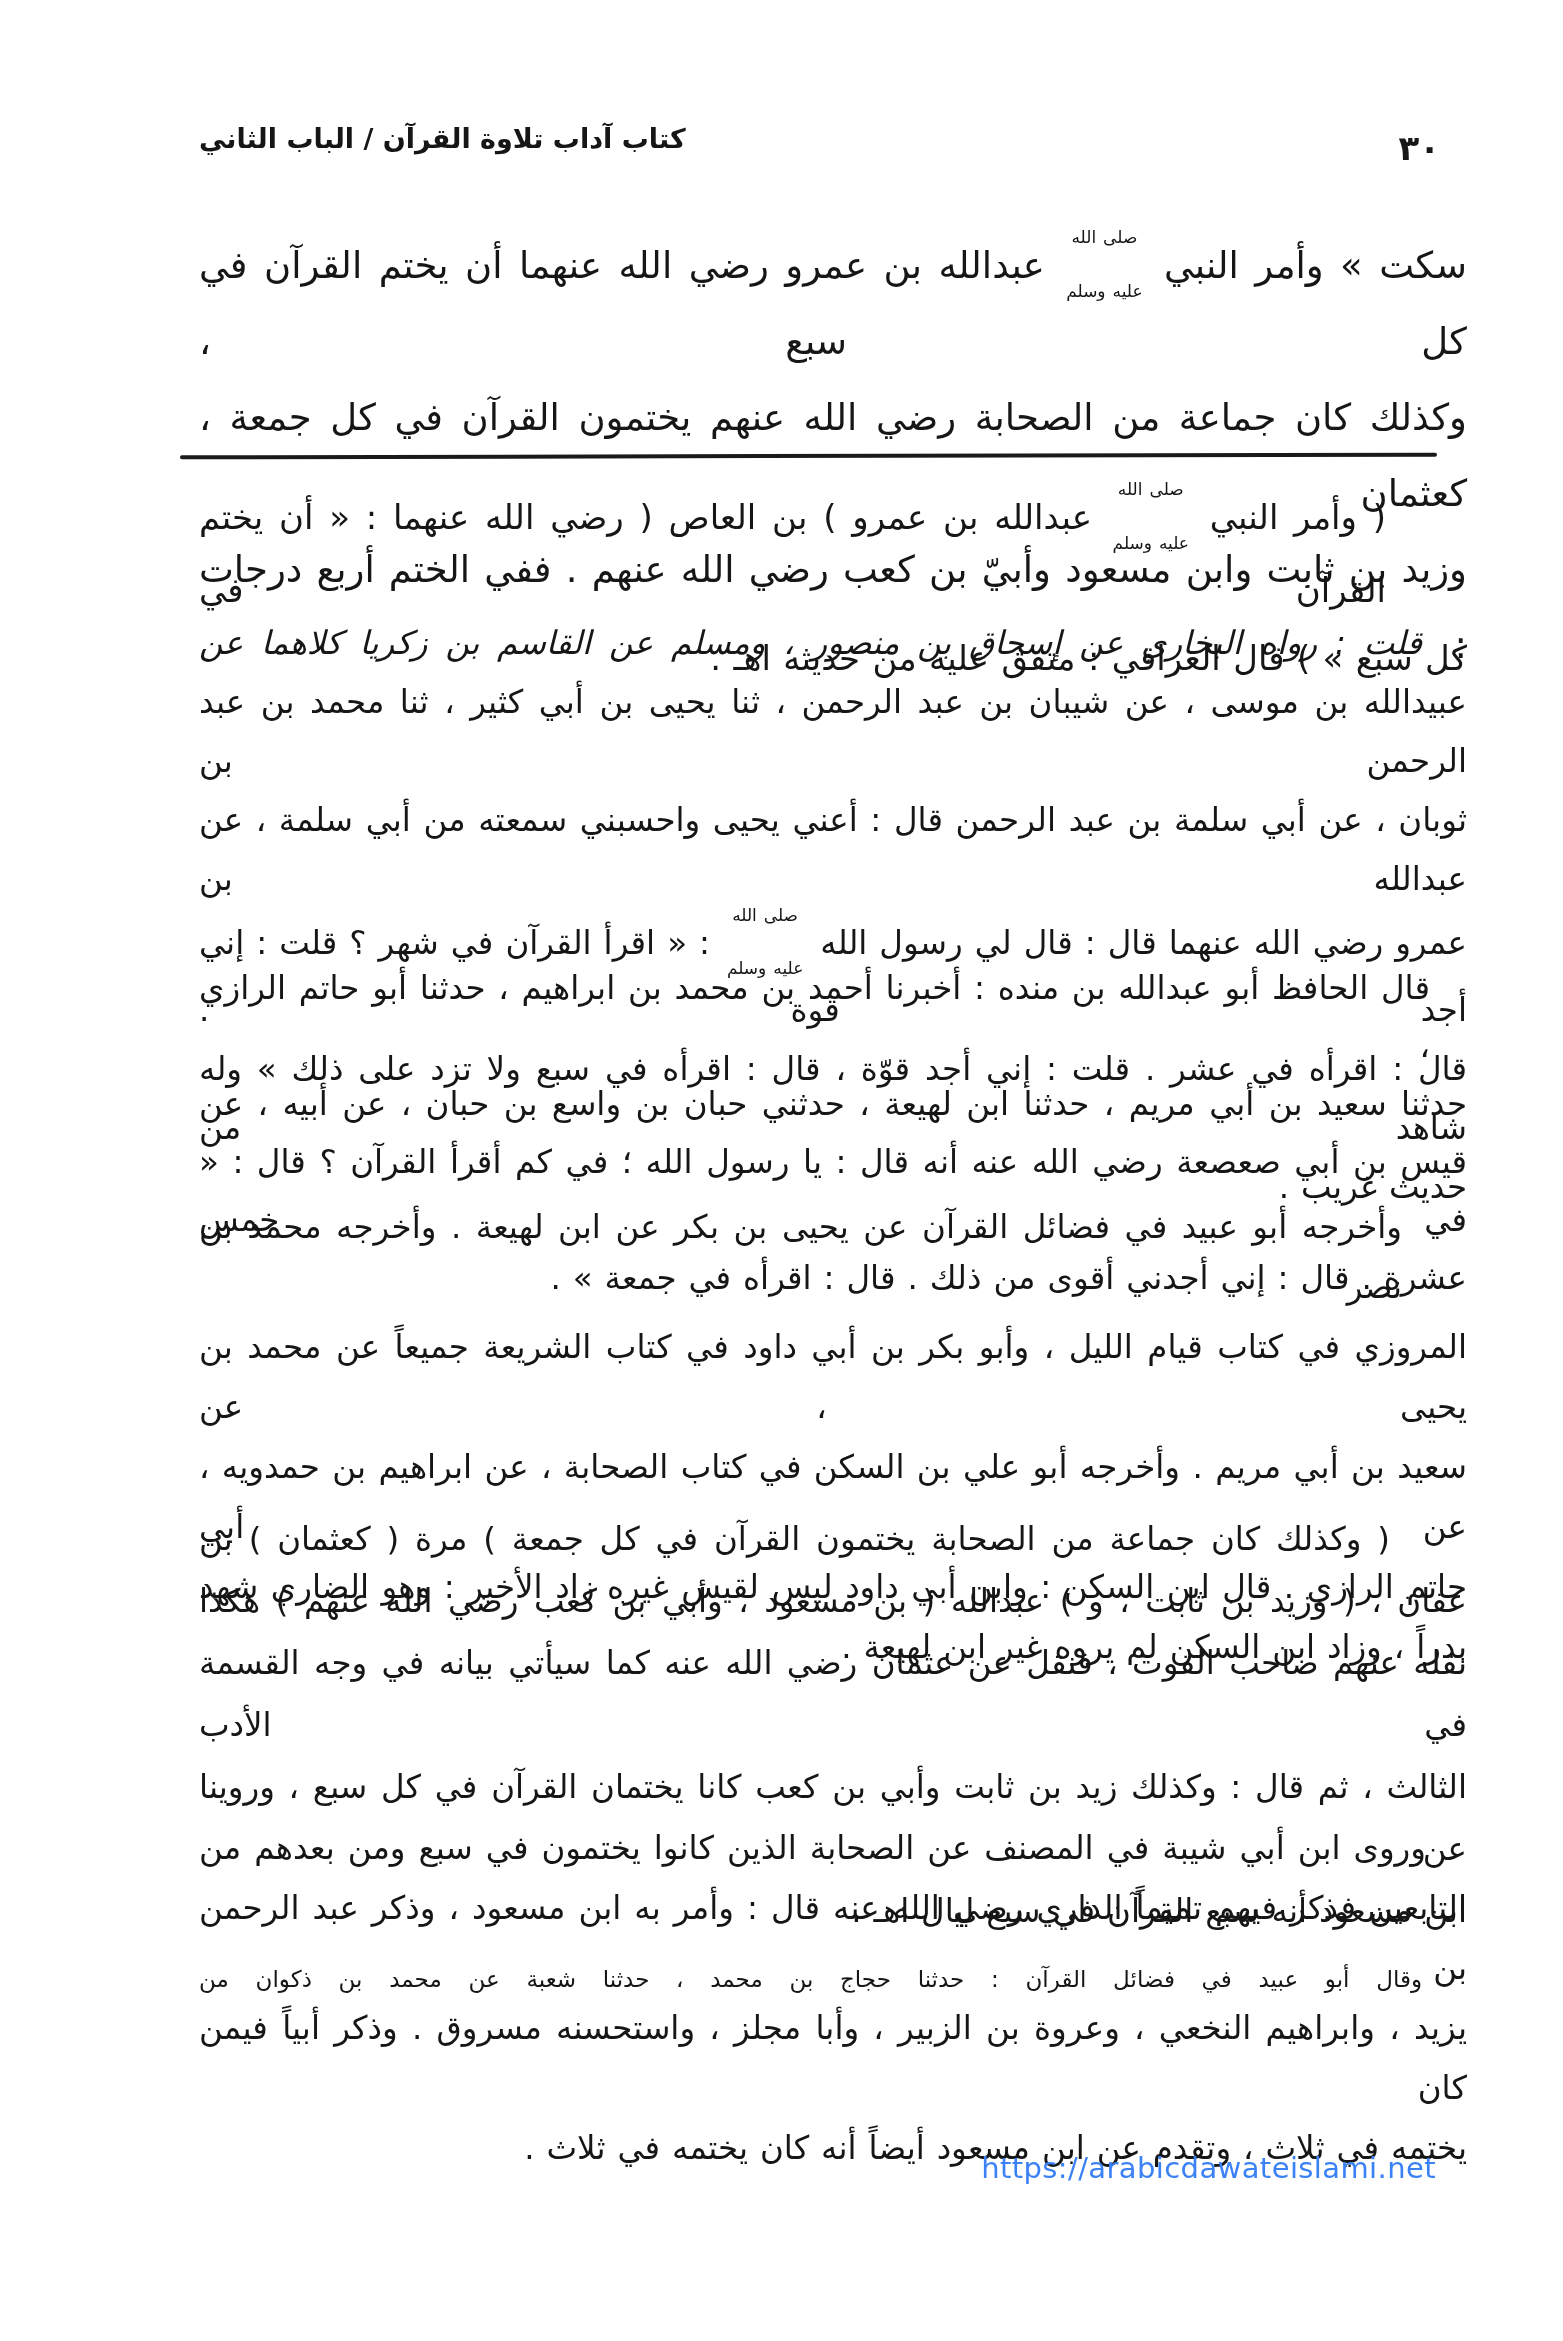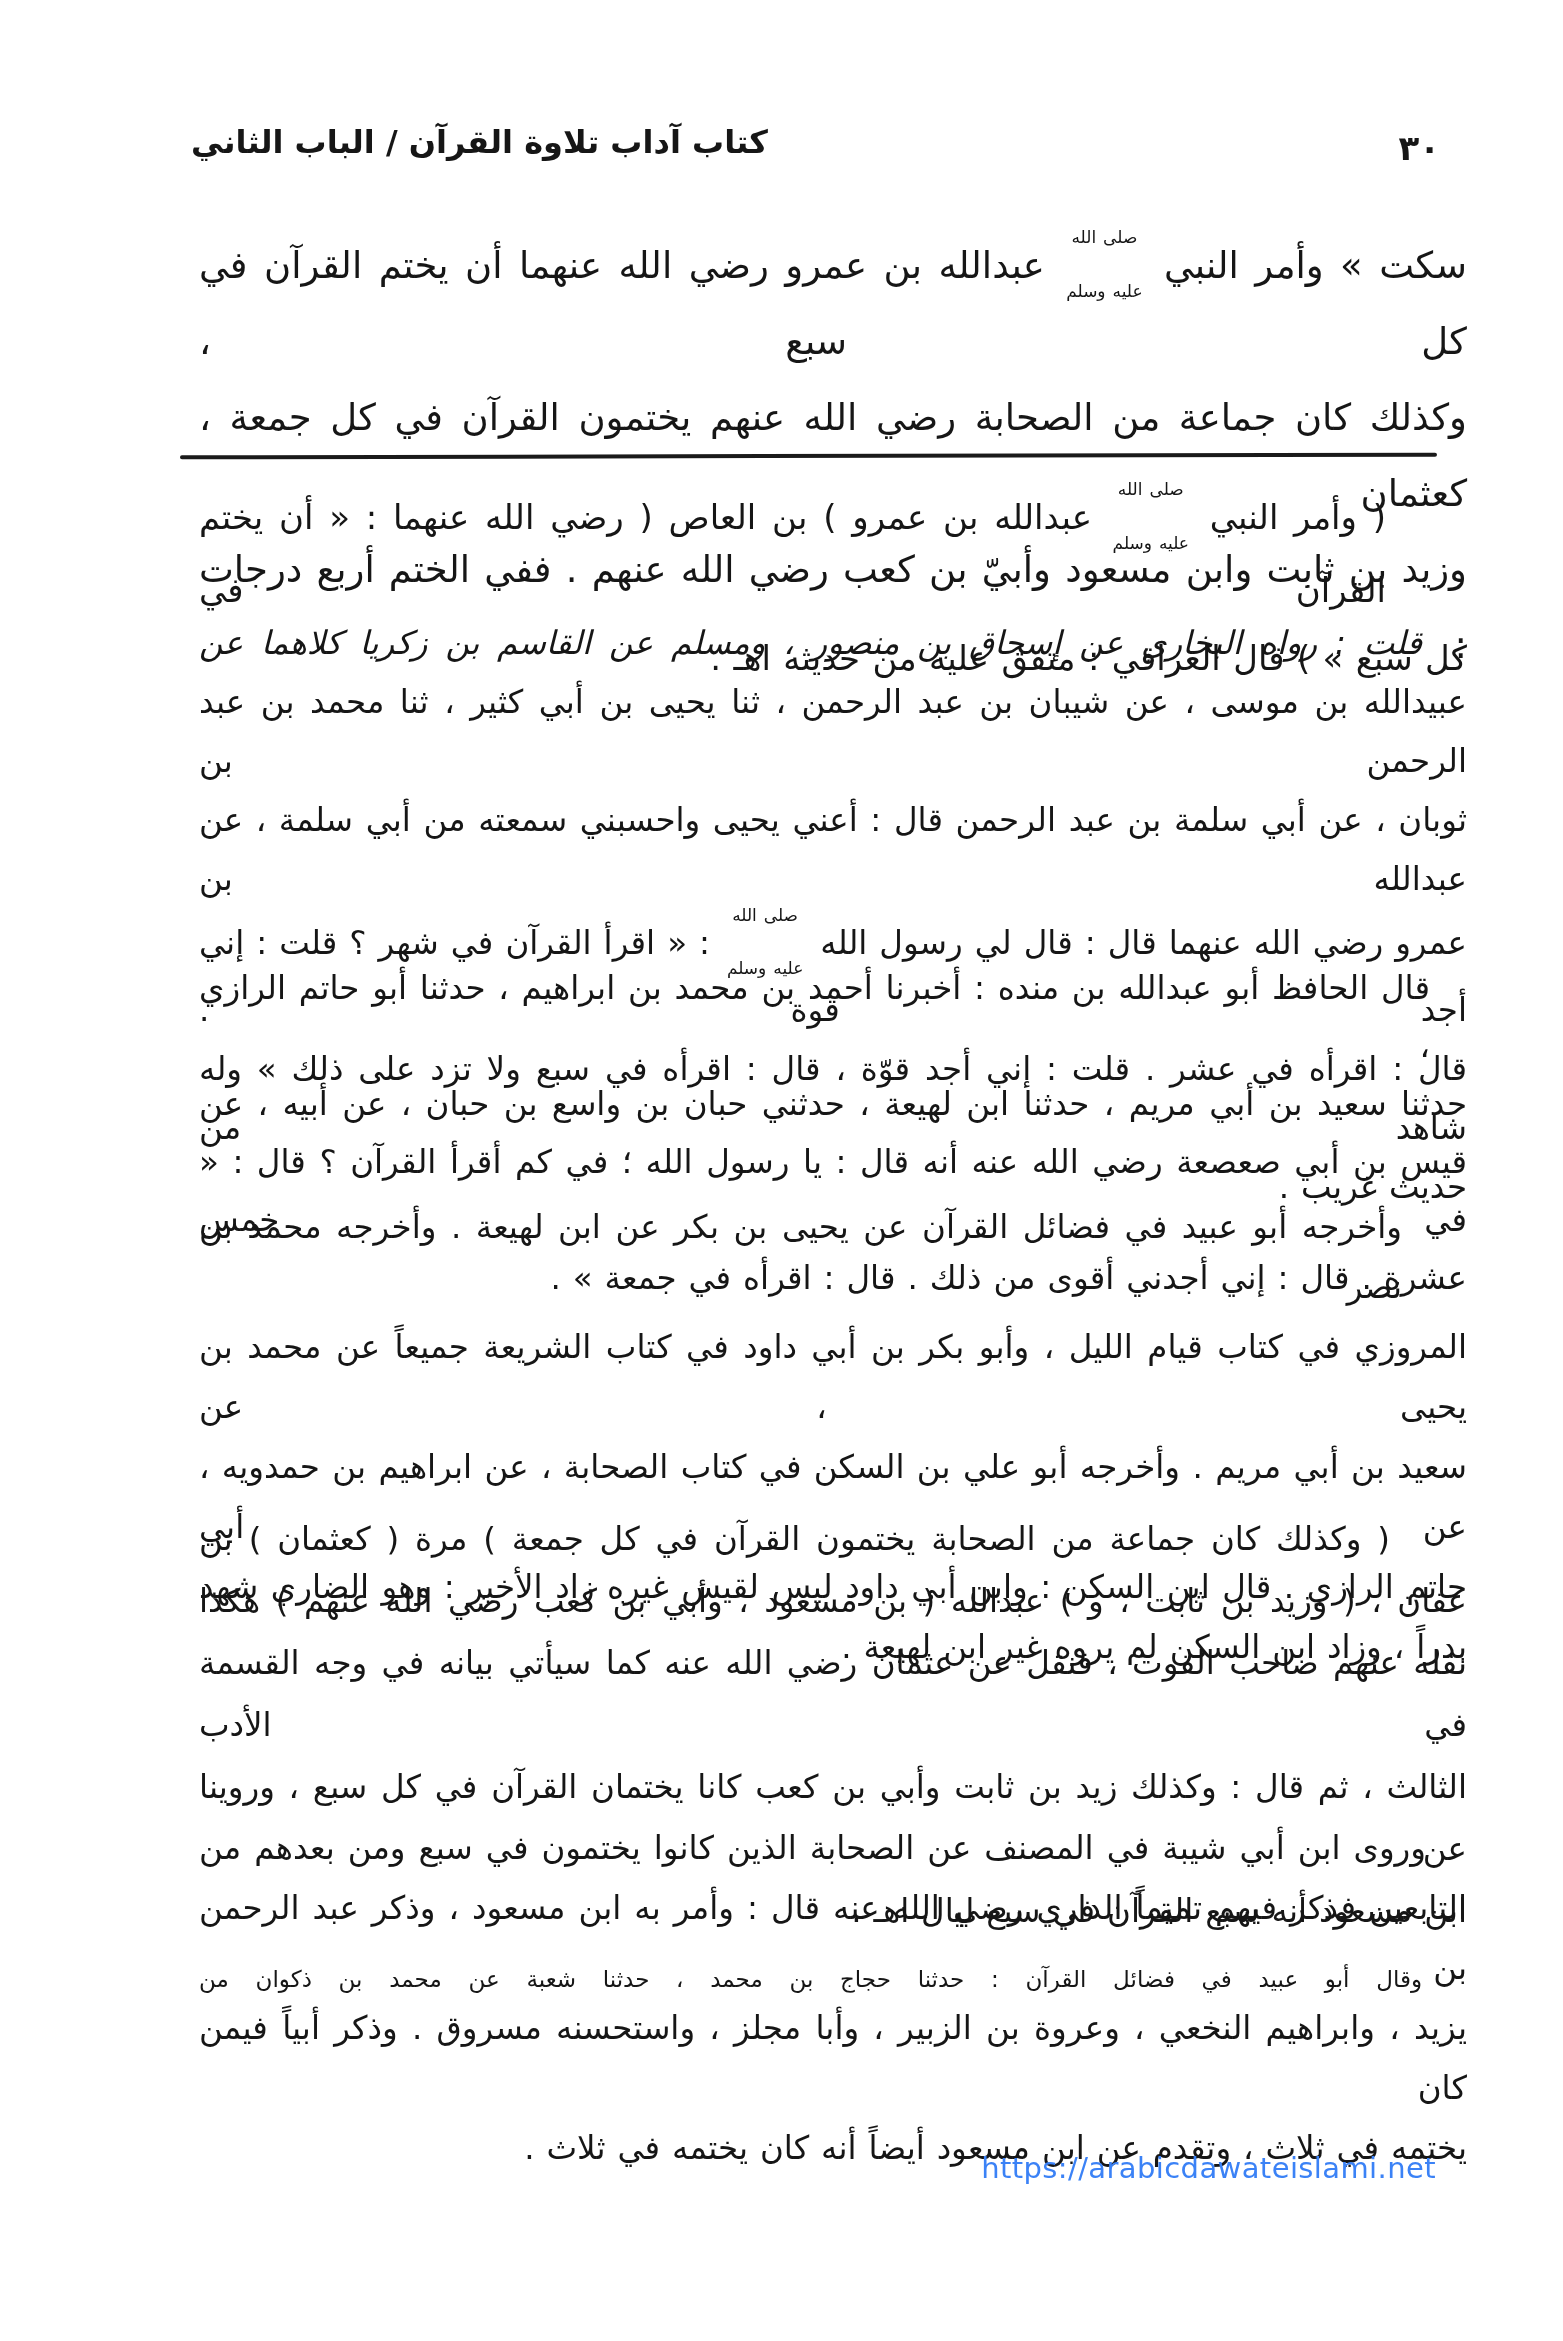--- a/index.html
+++ b/index.html
@@ -7,22 +7,22 @@
     position:relative;
     width:1564px; height:2342px;
     background:#ffffff;
     overflow:hidden;
     font-family:"DejaVu Sans", sans-serif;
     color:#161616;
     direction:rtl;
   }
   
   .header-title {
-    position:absolute; left:191px; top:123px;
-    font-size:32px; font-weight:bold;
+    position:absolute; left:199px; top:123px;
+    font-size:27px; font-weight:bold;
     white-space:nowrap;
     text-align:center;
   }
   .page-number {
     position:absolute; right:124px; top:128px;
     font-size:34px; font-weight:bold;
   }
   
   .divider {
     position:absolute; left:180px; right:127px; top:454px;

